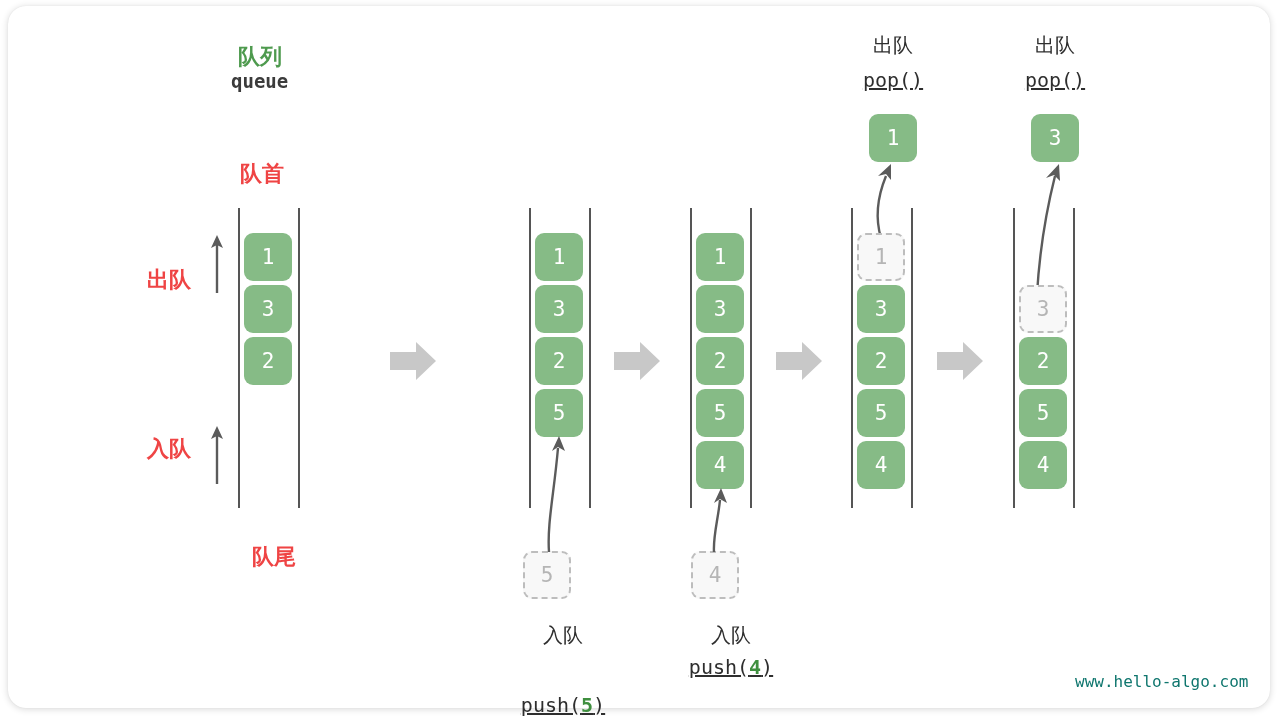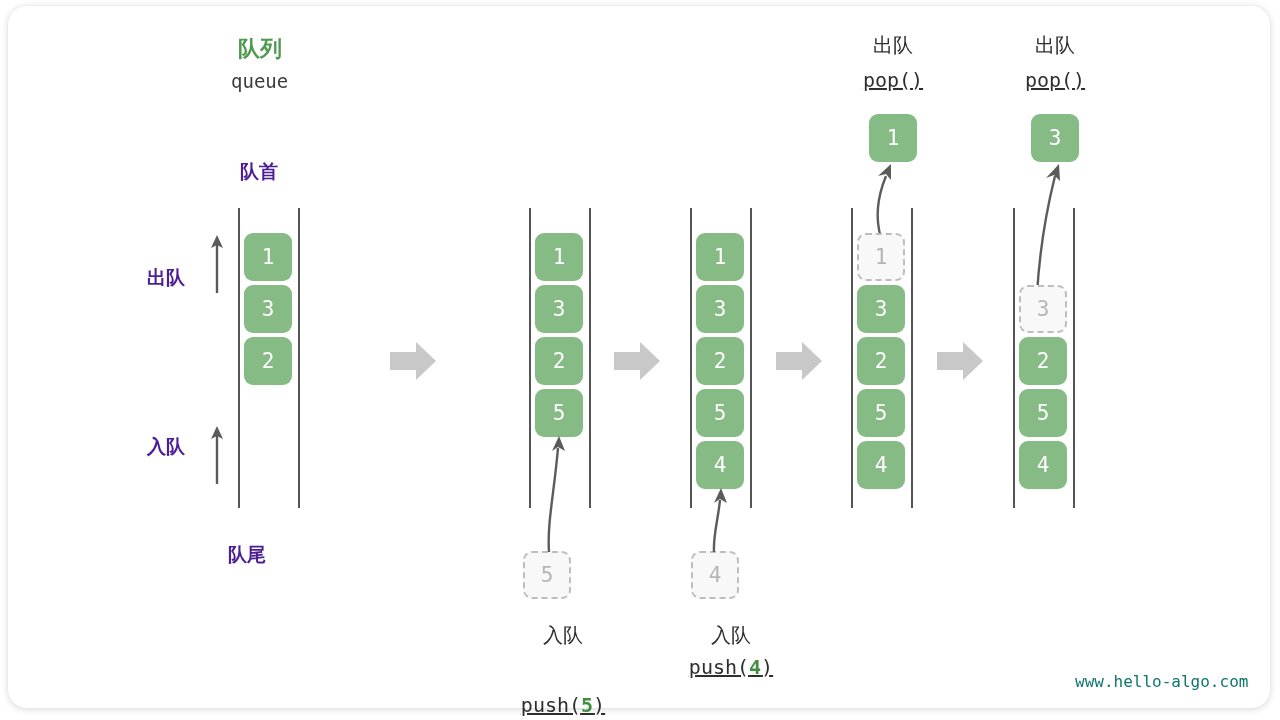--- a/index.html
+++ b/index.html
@@ -44,22 +44,22 @@
   }
   .title-en {
     font-family: "DejaVu Sans Mono", "Liberation Mono", monospace;
     font-size: 19px;
     color: #3b3b3b;
     white-space: nowrap;
   }
   .label-cn {
     font-family: "Liberation Sans", "DejaVu Sans", sans-serif;
     font-weight: bold;
-    font-size: 19px;
-    color: #4c1d95;
+    font-size: 22px;
+    color: #ef4444;
     white-space: nowrap;
   }
   .op-cn {
     font-family: "Liberation Sans", "DejaVu Sans", sans-serif;
     font-size: 20px;
     color: #2e2e2e;
     white-space: nowrap;
     text-align: center;
   }
   .op-code {
@@ -114,25 +114,25 @@
   .dir-arrow { position: absolute; }
 
   svg { display: block; overflow: visible; }
 </style>
 </head>
 <body>
 
 <div id="canvas">
   <div class="card"></div>
 
-  <div class="abs title-cn" style="left:238px; top:34px;">队列</div>
-  <div class="abs title-en" style="left:231px; top:70px;">queue</div>
+  <div class="abs title-cn" style="left:238px; top:42px;">队列</div>
+  <div class="abs title-en" style="left:231px; top:70px;font-weight:bold;">queue</div>
 
   <div class="abs label-cn" style="left:240px; top:159px;">队首</div>
-  <div class="abs label-cn" style="left:228px; top:542px;">队尾</div>
+  <div class="abs label-cn" style="left:252px; top:542px;">队尾</div>
 
   <div class="abs label-cn" style="left:147px; top:265px;">出队</div>
   <div class="dir-arrow" style="left:206px; top:233px;">
     <svg width="22" height="62" viewBox="0 0 22 62">
       <line x1="11" y1="60" x2="11" y2="12" stroke="#5b5b5b" stroke-width="2.4"></line>
       <path d="M11 2 L17 15 L11 12 L5 15 Z" fill="#5b5b5b"></path>
     </svg>
   </div>
 
   <div class="abs label-cn" style="left:147px; top:434px;">入队</div>

